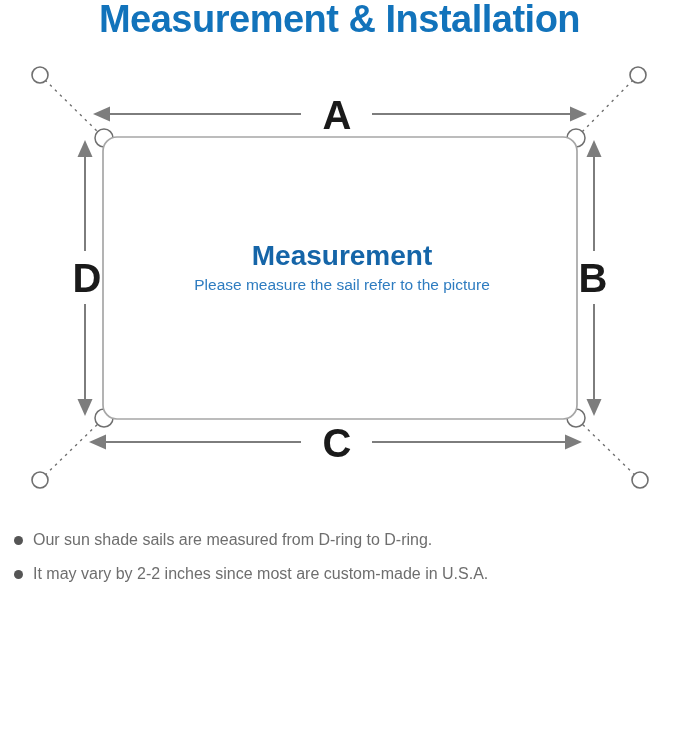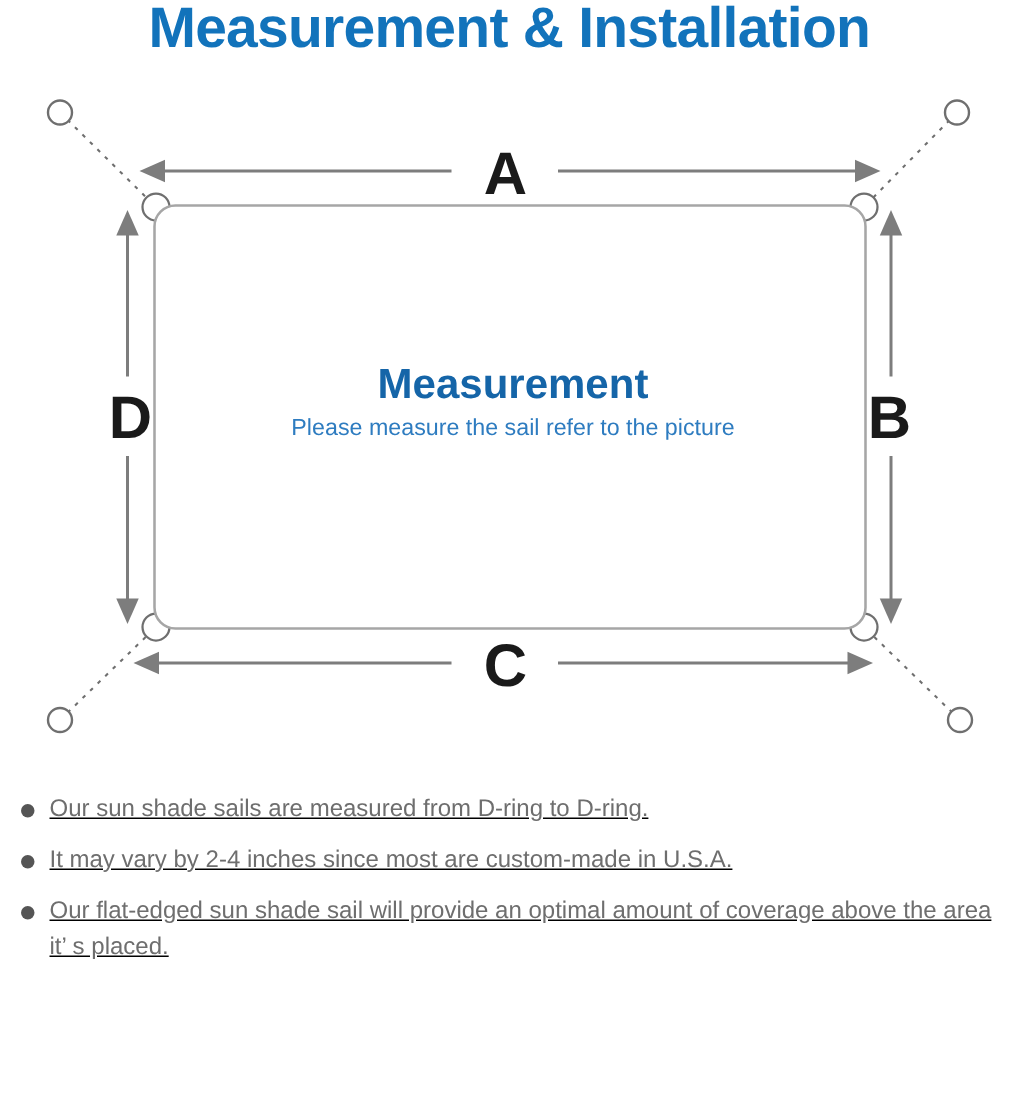--- a/index.html
+++ b/index.html
@@ -47,21 +47,20 @@
   }
   .center-subheading{
     font-family:"Liberation Sans","DejaVu Sans",sans-serif;
     font-size:15.5px;fill:var(--subheading-blue);
     text-anchor:middle;
   }
 
   .notes{
     list-style:none;
     padding:12px 8px 0 12px;
-    text-decoration:underline;
   }
   .note{
     display:flex;
     align-items:flex-start;
     margin-bottom:10px;
     color:var(--text-gray);
     font-size:16px;
     line-height:24px;
   }
   .note .dot{
@@ -141,21 +140,17 @@
     </svg>
   </div>
 
   <ul class="notes">
     <li class="note">
       <span class="dot"></span>
       <span>Our sun shade sails are measured from D-ring to D-ring.</span>
     </li>
     <li class="note">
       <span class="dot"></span>
-      <span>It may vary by 2-4 inches since most are custom-made in U.S.A.</span>
-    </li>
-    <li class="note">
-      <span class="dot"></span>
-      <span>Our flat-edged sun shade sail will provide an optimal amount of coverage above the area it’ s placed.</span>
+      <span>It may vary by 2-2 inches since most are custom-made in U.S.A.</span>
     </li>
   </ul>
 
 </div>
 
 </body></html>

